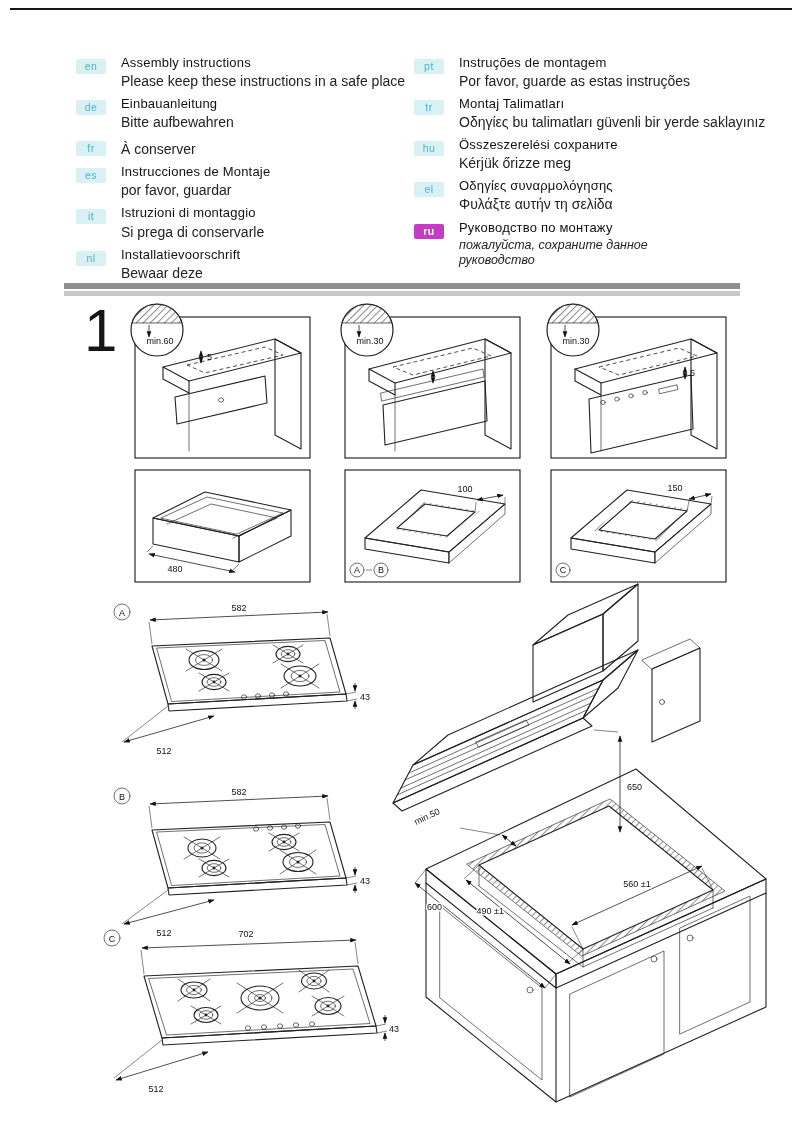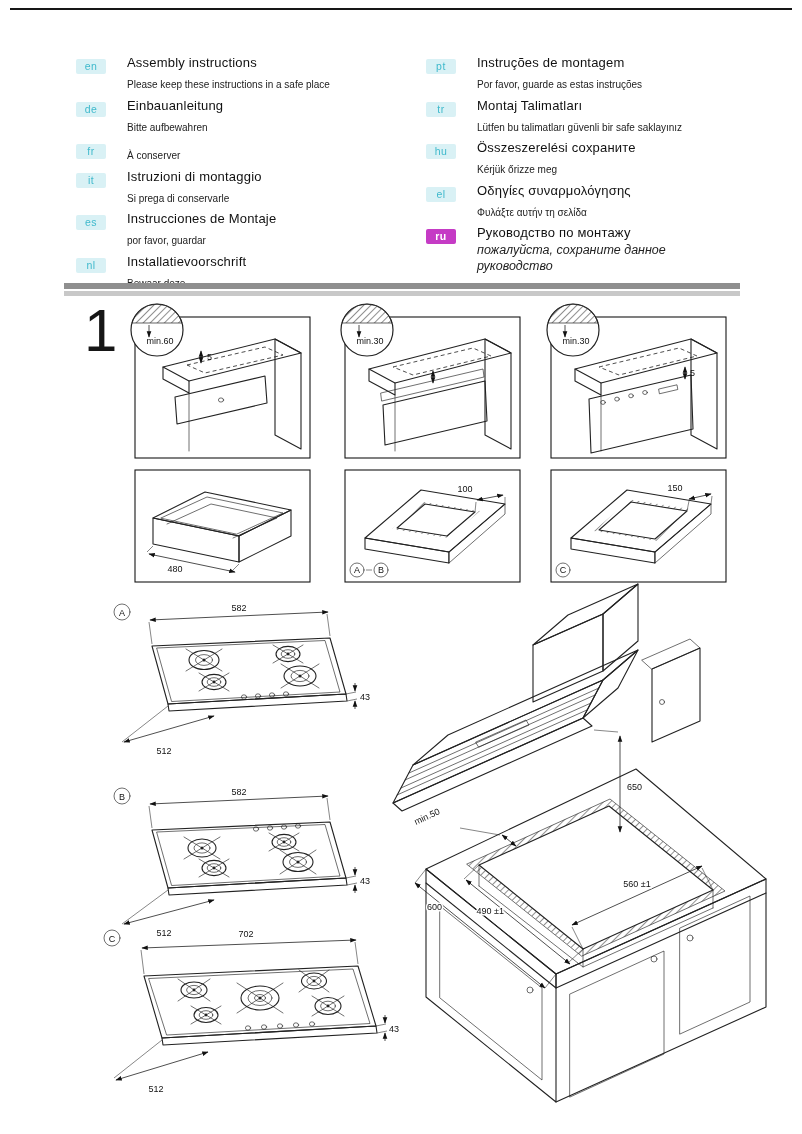--- a/index.html
+++ b/index.html
@@ -3,27 +3,27 @@
 <meta charset="utf-8">
 <style>
   html,body { margin:0; padding:0; background:#ffffff; }
   .page { position:relative; width:802px; height:1134px; background:#fff; overflow:hidden;
           font-family:"Liberation Sans", sans-serif; color:#111; }
   .top-rule { position:absolute; left:10px; top:8px; width:782px; height:2px; background:#161616; }
 
   
   .lang-col { position:absolute; top:56px; display:flex; flex-direction:column; }
   .col-left  { left:76px;  width:330px; }
-  .col-right { left:426px; width:352px; }
-  .lang-entry { display:flex; align-items:flex-start; gap:21px; margin-bottom:8px; }
+  .col-right { left:414px; width:352px; }
+  .lang-entry { display:flex; align-items:flex-start; gap:15px; margin-bottom:8px; }
   .badge { flex:0 0 auto; width:30px; height:15px; margin-top:3px; border-radius:2px;
            background:var(--badge-bg,#d9f1f5); color:var(--badge-text,#3fb9cc);
            font-size:10.5px; line-height:15px; text-align:center; letter-spacing:.5px; }
   .lang-title { font-size:13px; line-height:1.08; letter-spacing:.2px; }
-  .lang-sub { font-size:10px; line-height:1.15; color:#222; margin-top:9px; white-space:pre-line; }
+  .lang-sub { font-size:14px; line-height:1.15; color:#222; margin-top:3px; white-space:pre-line; }
   .ru .badge { background:var(--ru-badge-bg,#c53bc5); color:var(--ru-badge-text,#fff); font-weight:bold; }
   .ru .lang-title { font-weight:normal; }
   .ru .lang-sub { font-size:12.5px; line-height:1.25; margin-top:3px;font-style:italic; }
 
   .divider-a { position:absolute; left:64px; top:283px; width:676px; height:6px; background:#8f8f8f; }
   .divider-b { position:absolute; left:64px; top:291px; width:676px; height:5px; background:#c8c8c8; }
 
   .step-number { position:absolute; left:84px; top:296px; font-size:60px; font-weight:400; color:#161616; }
 
   .fig { position:absolute; }
@@ -75,36 +75,36 @@
     </div>
 
     <div class="lang-entry">
       <span class="badge">fr</span>
       <div>
       <div class="lang-sub">À conserver</div>
         </div>
     </div>
 
     <div class="lang-entry">
+      <span class="badge">es</span>
+      <div>
+          <div class="lang-title">Instrucciones de Montaje</div>
+      <div class="lang-sub">por favor, guardar</div>
+        </div>
+    </div>
+
+    <div class="lang-entry">
       <span class="badge">it</span>
       <div>
           <div class="lang-title">Istruzioni di montaggio</div>
       <div class="lang-sub">Si prega di conservarle</div>
         </div>
     </div>
 
     <div class="lang-entry">
-      <span class="badge">es</span>
-      <div>
-          <div class="lang-title">Instrucciones de Montaje</div>
-      <div class="lang-sub">por favor, guardar</div>
-        </div>
-    </div>
-
-    <div class="lang-entry">
       <span class="badge">nl</span>
       <div>
           <div class="lang-title">Installatievoorschrift</div>
       <div class="lang-sub">Bewaar deze</div>
         </div>
     </div>
   </div>
 
   <div class="lang-col col-right">
 
@@ -113,21 +113,21 @@
       <div>
           <div class="lang-title">Instruções de montagem</div>
       <div class="lang-sub">Por favor, guarde as estas instruções</div>
         </div>
     </div>
 
     <div class="lang-entry">
       <span class="badge">tr</span>
       <div>
           <div class="lang-title">Montaj Talimatları</div>
-      <div class="lang-sub">Lütfen bu talimatları güvenli bir safe saklayınız</div>
+      <div class="lang-sub">Οδηγίες bu talimatları güvenli bir yerde saklayınız</div>
         </div>
     </div>
 
     <div class="lang-entry">
       <span class="badge">hu</span>
       <div>
           <div class="lang-title">Összeszerelési сохраните</div>
       <div class="lang-sub">Kérjük őrizze meg</div>
         </div>
     </div>

